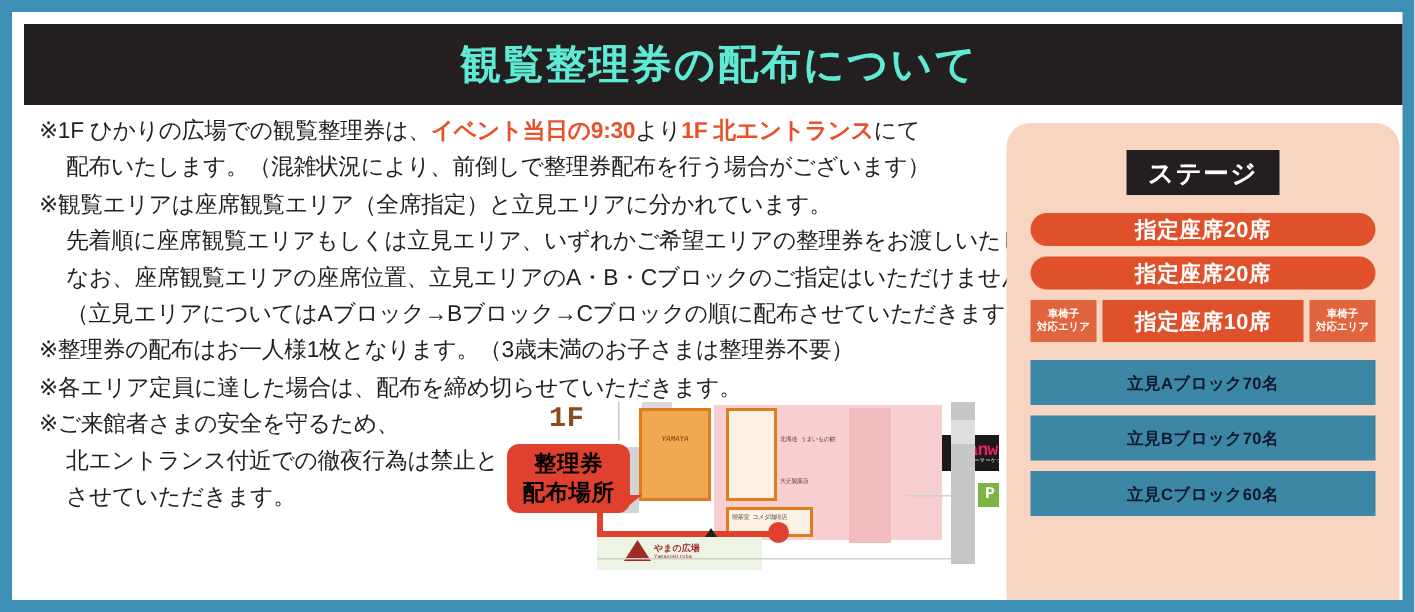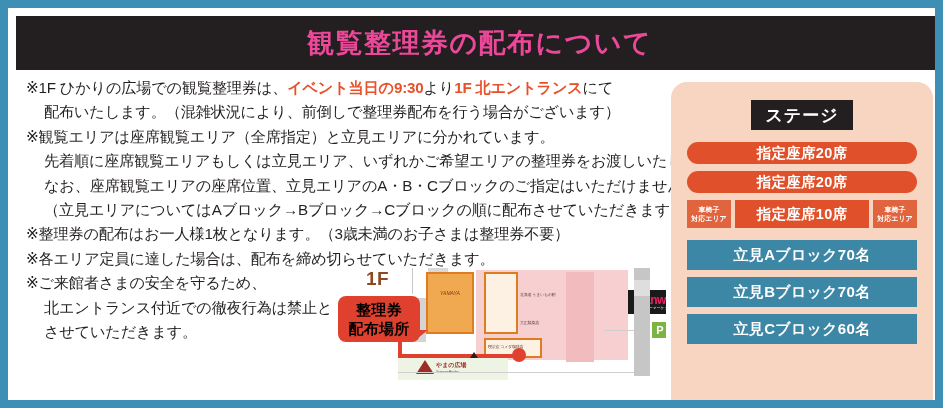--- a/index.html
+++ b/index.html
@@ -25,21 +25,21 @@
     left: 8px;
     top: 8px;
     width: 927px;
     height: 54px;
     background: #231f20;
     display: flex;
     align-items: center;
     justify-content: center;
   }
   .header-title {
-    color: #ec4899;
+    color: #5eead4;
     font-size: 27px;
     font-weight: bold;
     letter-spacing: 1.5px;
   }
   
   .notes {
     position: absolute;
     left: 18px;
     top: 68px;
     width: 640px;
@@ -53,20 +53,21 @@
   }
   .note-line.indent { padding-left: 18px; }
   .hl { color: #e8502a; font-weight: bold; }
   
   .map-wrap {
     position: absolute;
     left: 352px;
     top: 258px;
     width: 306px;
     height: 128px;
+    font-family: Liberation Mono, monospace;
   }
   .map-1f {
     position: absolute;
     left: 6px;
     top: 2px;
     font-size: 19px;
     font-weight: bold;
     color: #8c4a22;
     letter-spacing: 0.5px;
   }
@@ -265,21 +266,21 @@
   .seatrow-mid span {
     color: #ffffff; font-size: 14.5px; font-weight: bold; letter-spacing: 0.3px;
   }
   .standrow {
     height: 30px;
     margin-bottom: 7px;
     background: #3d87a6;
     display: flex; align-items: center; justify-content: center;
   }
   .standrow span {
-    color: #ffffff; font-size: 15px; font-weight: bold; letter-spacing: 0.3px;
+    color: #0f172a; font-size: 11px; font-weight: bold; letter-spacing: 0.3px;
   }
 </style>
 </head>
 <body>
 
 <div id="poster">
 
   <div class="header-bar">
     <div class="header-title">観覧整理券の配布について</div>
   </div>

